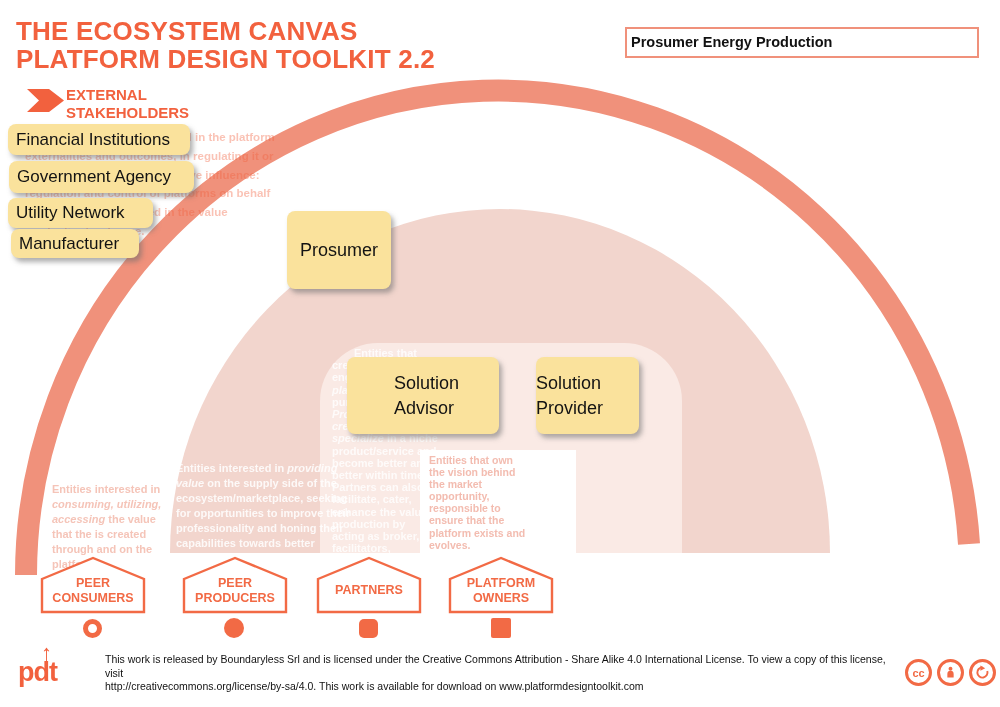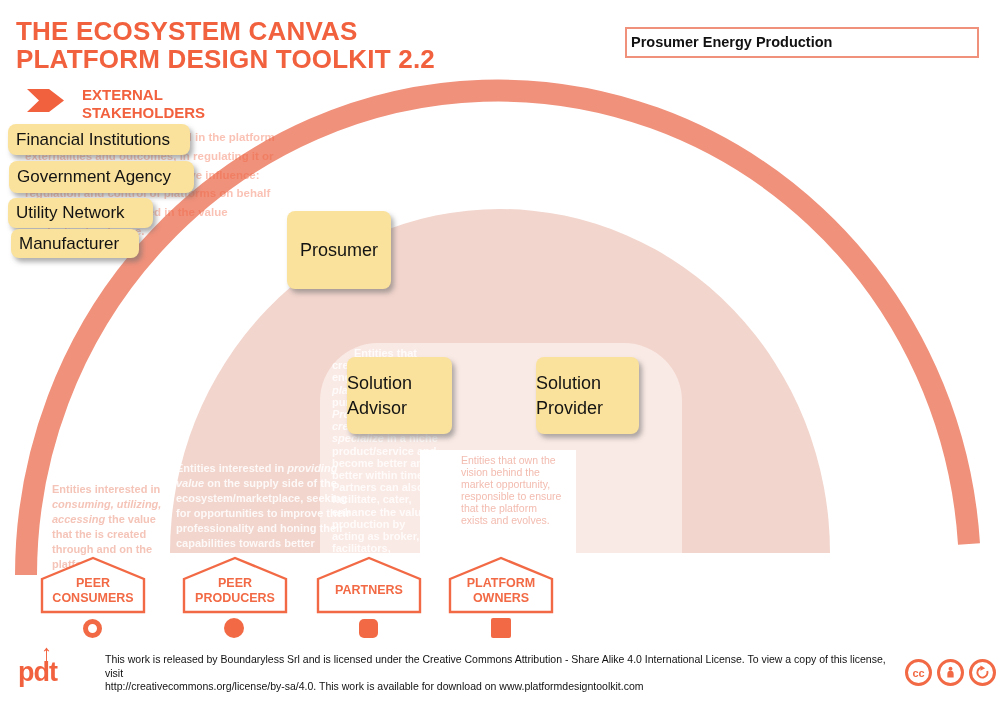--- a/index.html
+++ b/index.html
@@ -16,49 +16,49 @@
   .inner-zone{left:320px;top:343px;width:362px;height:210px;background:var(--inner_zone,#FAEAE5);
         border-radius:58px 58px 0 0;}
   .owner-box{left:420px;top:450px;width:156px;height:103px;background:var(--owner_zone,#FFFFFF);}
 
   
   .title{left:16px;top:17px;font-size:26px;font-weight:800;color:var(--accent,#F2613E);
          letter-spacing:.2px;line-height:28px;}
   .project-box{left:625px;top:27px;width:346px;height:27px;border:2px solid var(--arc,#F0917B);
          font-size:14.5px;font-weight:700;color:#111;padding-left:4px;line-height:27px;}
   .ext-label{left:66px;top:86px;width:135px;font-size:15px;font-weight:800;
-         color:var(--accent,#F2613E);line-height:17.5px;margin-left:16px;}
+         color:var(--accent,#F2613E);line-height:17.5px;}
   .ext-arrow{left:27px;top:89px;width:37px;height:23px;}
 
   
   .desc{white-space:normal;}
   .desc .em{font-style:italic;font-weight:700;}
   .d-stakeholders{left:25px;top:128px;width:256px;font-size:11.5px;line-height:18.8px;
          color:var(--accent,#F2613E);opacity:.38;font-weight:600;}
   .d-consumers{left:52px;top:482px;width:120px;font-size:11px;line-height:15px;
          color:var(--pink_text,#F5C4B8);font-weight:600;}
   .d-producers{left:176px;top:461px;width:188px;font-size:11px;line-height:15px;
          color:rgba(255,255,255,.85);font-weight:600;}
   .d-partners{left:332px;top:347px;width:108px;font-size:11px;line-height:12.2px;
          color:rgba(255,255,255,.8);font-weight:600;text-indent:22px;}
   .d-partners .em{text-indent:0;}
   .d-owners{left:429px;top:454px;width:102px;font-size:10.5px;line-height:12.1px;
-         color:#F3BCB0;font-weight:400;margin-left:32px;}
+         color:#F3BCB0;font-weight:700;}
 
   
   .sticky{background:var(--sticky,#FAE29C);box-shadow:3px 4px 5px rgba(110,110,110,.55);
           color:#131313;display:flex;align-items:center;border-radius:8px;}
   .sticky.small{padding-left:8px;font-size:17px;}
   .sticky.big{justify-content:center;font-size:18px;line-height:1.35;}
   .s-fi{left:8px;top:124px;width:174px;height:31px;}
   .s-ga{left:9px;top:161px;width:177px;height:32px;}
   .s-un{left:8px;top:198px;width:137px;height:30px;}
   .s-mf{left:11px;top:229px;width:120px;height:29px;}
   .s-prosumer{left:287px;top:211px;width:104px;height:78px;}
-  .s-advisor{left:347px;top:357px;width:105px;height:77px;}
+  .s-advisor{left:347px;top:357px;width:105px;height:77px;padding-left:47px;}
   .s-provider{left:536px;top:357px;width:103px;height:77px;}
 
   
   .house{width:106px;height:58px;}
   .house svg{position:absolute;left:0;top:0;width:106px;height:58px;}
   .house .hl{position:absolute;left:8px;top:20px;width:90px;text-align:center;
       font-size:12.5px;font-weight:800;color:var(--outline,#F26A45);line-height:14.5px;}
   .h-pc{left:40px;top:556px;}
   .h-pp{left:182px;top:556px;}
   .h-pa{left:316px;top:556px;}

